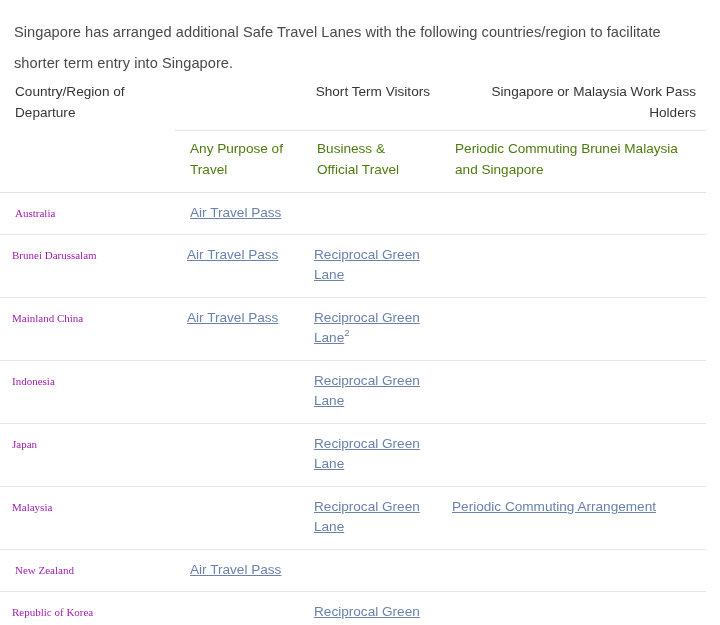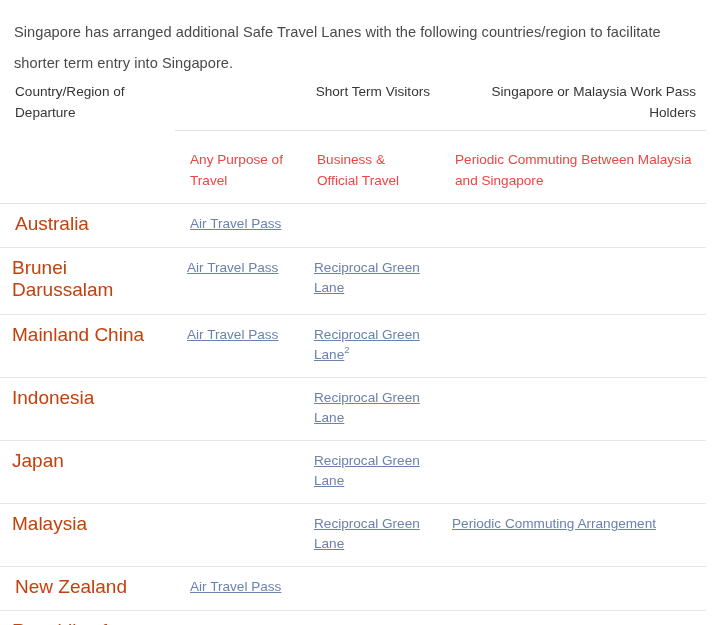--- a/index.html
+++ b/index.html
@@ -73,22 +73,22 @@
   }
   .hdr-group th.span-border {
     border-bottom: 1px solid #e3e3e3;
     text-align: right;
   }
 
   
   .hdr-sub th {
     font-size: 13.6px;
     line-height: 21px;
-    color: #ef4444;
-    padding: 18px 12px 12px 15px;
+    color: #4d7c0f;
+    padding: 7px 12px 12px 15px;
   }
 
   
   .hdr-rule td {
     height: 0;
     line-height: 0;
     font-size: 0;
     border-bottom: 1px solid #e0e0e0;
   }
 
@@ -99,22 +99,23 @@
     font-size: 13.6px;
     line-height: 20px;
     color: #4a4a4a;
   }
   .lane-table tbody tr.data-row.tall > td {
     padding-bottom: 12px;
     padding-left: 12px;
   }
 
   .country-name {
-    color: #c2410c;
-    font-size: 19px;
+    color: #a21caf;
+    font-size: 11px;
+    font-family: Liberation Serif, serif;
   }
 
   a.lane-link {
     color: #6b82ad;
     text-decoration: underline;
     font-size: 13.6px;
     line-height: 20px;
     cursor: pointer;
   }
   a.lane-link sup {
@@ -172,21 +173,21 @@
     </colgroup>
     <thead>
       <tr class="hdr-group">
         <th class="country" rowspan="2">Country/Region of Departure</th>
         <th class="span-border" colspan="2">Short Term Visitors</th>
         <th class="span-border">Singapore or Malaysia Work Pass Holders</th>
       </tr>
       <tr class="hdr-sub">
         <th>Any Purpose of Travel</th>
         <th>Business &amp; Official Travel</th>
-        <th>Periodic Commuting Between Malaysia and Singapore</th>
+        <th>Periodic Commuting Brunei Malaysia and Singapore</th>
       </tr>
       <tr class="hdr-rule">
         <td colspan="4"></td>
       </tr>
     </thead>
     <tbody id="table-body">
         <tr class="data-row">
           <td><span class="country-name">Australia</span></td>
           <td><a class="lane-link">Air Travel Pass</a></td>
           <td></td>

